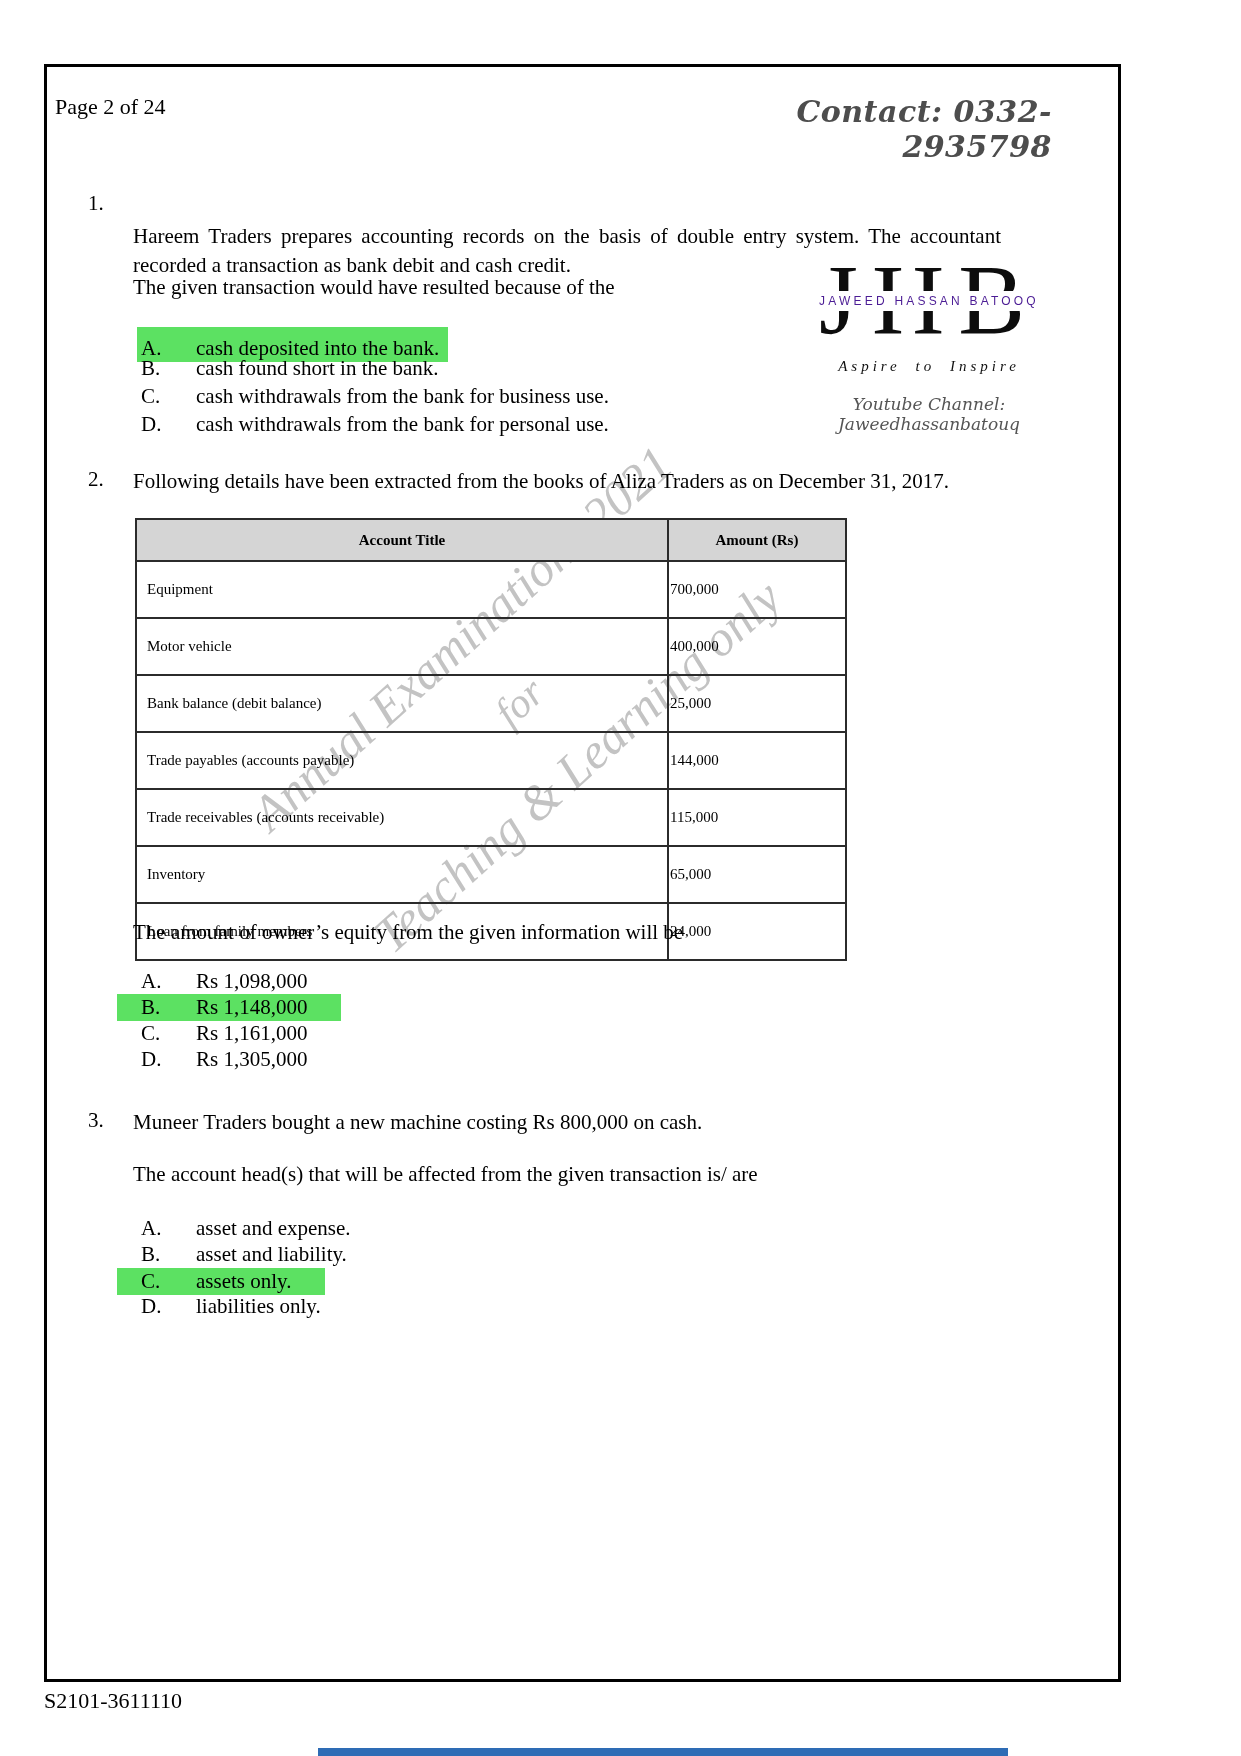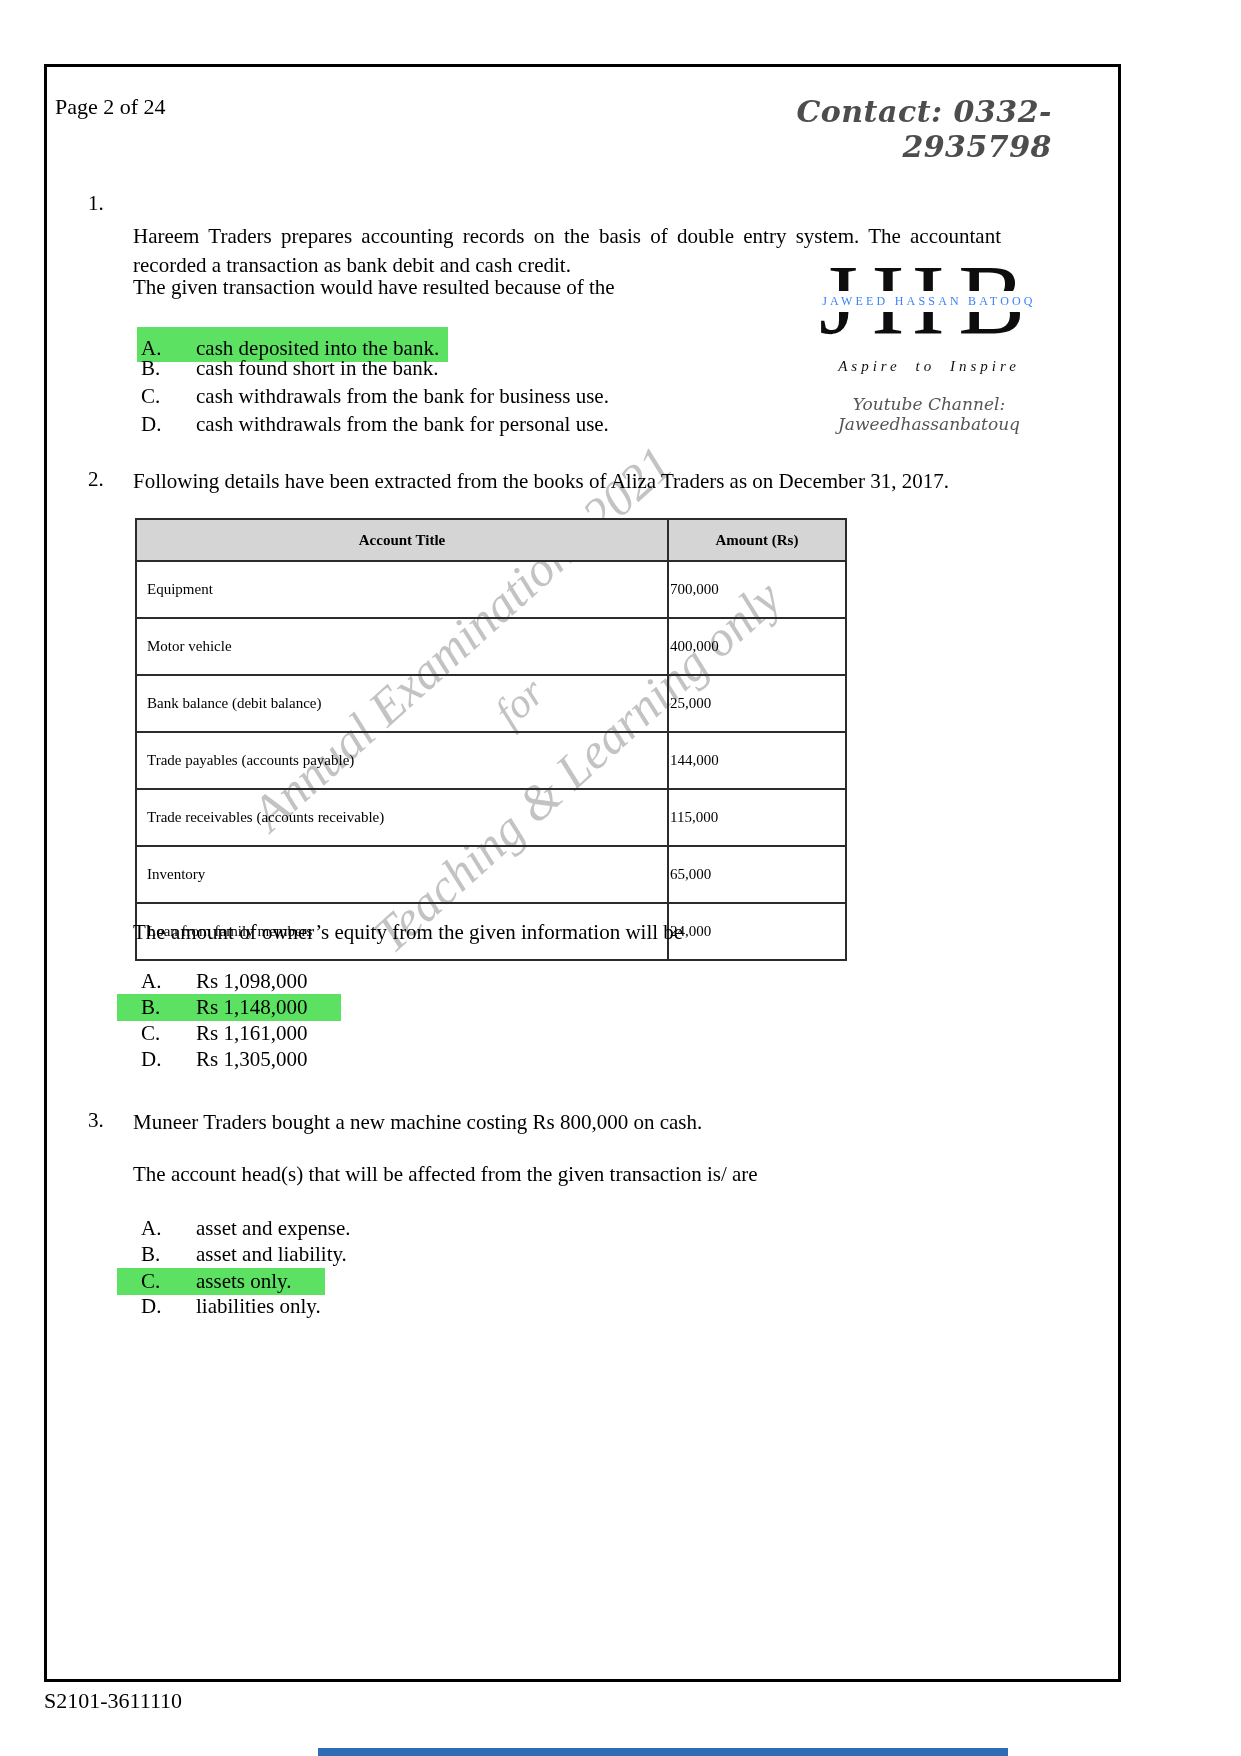--- a/index.html
+++ b/index.html
@@ -40,22 +40,22 @@
   .opt.hl-b { background:var(--highlight,#5ce162); margin-left:-24px; padding:1px 34px 1px 24px; }
 
   
   .logo { position:absolute; left:793px; top:247px; width:272px; text-align:center; }
   .logo-monogram {
     font-family:"Liberation Serif", serif; font-size:100px; line-height:106px;
     letter-spacing:14px; color:#0d0d0d;
   }
   .logo-nameband {
     position:absolute; left:-12px; right:-12px; top:44px; background:#ffffff;
-    padding:3px 0; font-family:Liberation Serif, serif;
-    font-size:12px; letter-spacing:3.2px; color:#3b82f6; font-weight:500;
+    padding:3px 0; font-family:Liberation Sans, sans-serif;
+    font-size:12px; letter-spacing:3.2px; color:#4c1d95; font-weight:500;
   }
   .logo-tagline {
     margin-top:5px; font-style:italic; font-size:15px;
     letter-spacing:4px; word-spacing:7px; color:#111;
   }
   .logo-channel {
     position:absolute; left:796px; top:394px; width:266px; text-align:center;
     font-style:italic; font-size:17px; color:#555;
     font-family:"DejaVu Serif", serif;
   }

